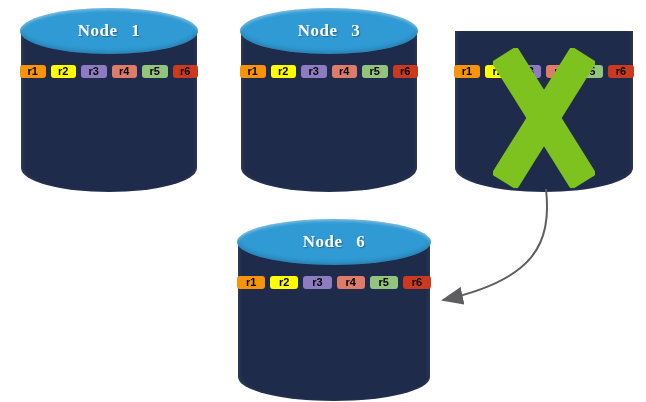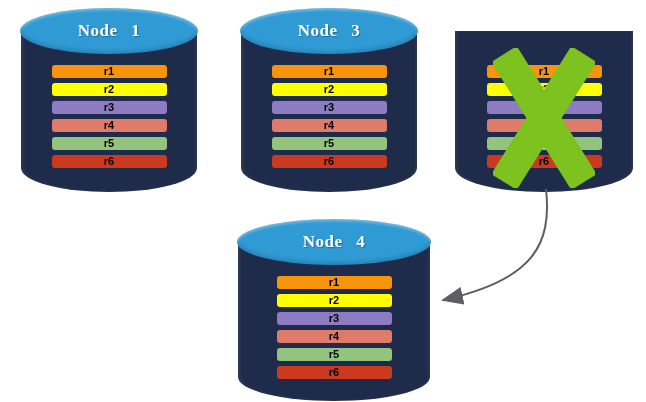--- a/index.html
+++ b/index.html
@@ -27,21 +27,21 @@
   }
   .cyl-title{
     color:var(--node-title-text,#fff);
     font-weight:bold;font-size:17px;
     letter-spacing:0.5px;word-spacing:9px;
     text-shadow:1px 1px 1px rgba(0,0,0,0.3);
     white-space:nowrap;
   }
   .records{
     position:absolute;left:0;right:0;top:57px;
-    display:flex;flex-direction:column;gap:5px;align-items:center;
+    display:flex;flex-direction:row;gap:5px;align-items:center;
   }
   .record-bar{
     width:115px;height:13px;border-radius:3px;
     color:var(--record-text,#000);
     font-weight:bold;font-size:11px;line-height:13px;text-align:center;
   }
   .x-overlay{position:absolute;z-index:5;}
   .x-overlay line{stroke:var(--failure-x,#7DC21E);stroke-width:30;stroke-linecap:butt;}
   .arrow-overlay{position:absolute;left:0;top:0;z-index:4;pointer-events:none;}
   .arrow-overlay path.curve{fill:none;stroke:var(--arrow,#5E5E60);stroke-width:2;}
@@ -94,21 +94,21 @@
       </div>
     <svg class="x-overlay" style="left:39px;top:40px;" width="102" height="140" viewBox="0 0 102 140">
       <line x1="11" y1="6" x2="91" y2="134"></line>
       <line x1="91" y1="6" x2="11" y2="134"></line>
     </svg>
   </div>
 
   <div class="cylinder" style="left:237px;top:219px;width:194px;height:182px;">
     <div class="cyl-body"></div>
     <div class="cyl-top">
-      <span class="cyl-title">Node 4</span>
+      <span class="cyl-title">Node 6</span>
     </div>
     <div class="records">
         <div class="record-bar" style="background: rgb(247, 148, 11);">r1</div>
         <div class="record-bar" style="background: rgb(255, 255, 0);">r2</div>
         <div class="record-bar" style="background: rgb(142, 124, 195);">r3</div>
         <div class="record-bar" style="background: rgb(223, 123, 105);">r4</div>
         <div class="record-bar" style="background: rgb(147, 196, 125);">r5</div>
         <div class="record-bar" style="background: rgb(203, 58, 30);">r6</div>
       </div>
   </div>

